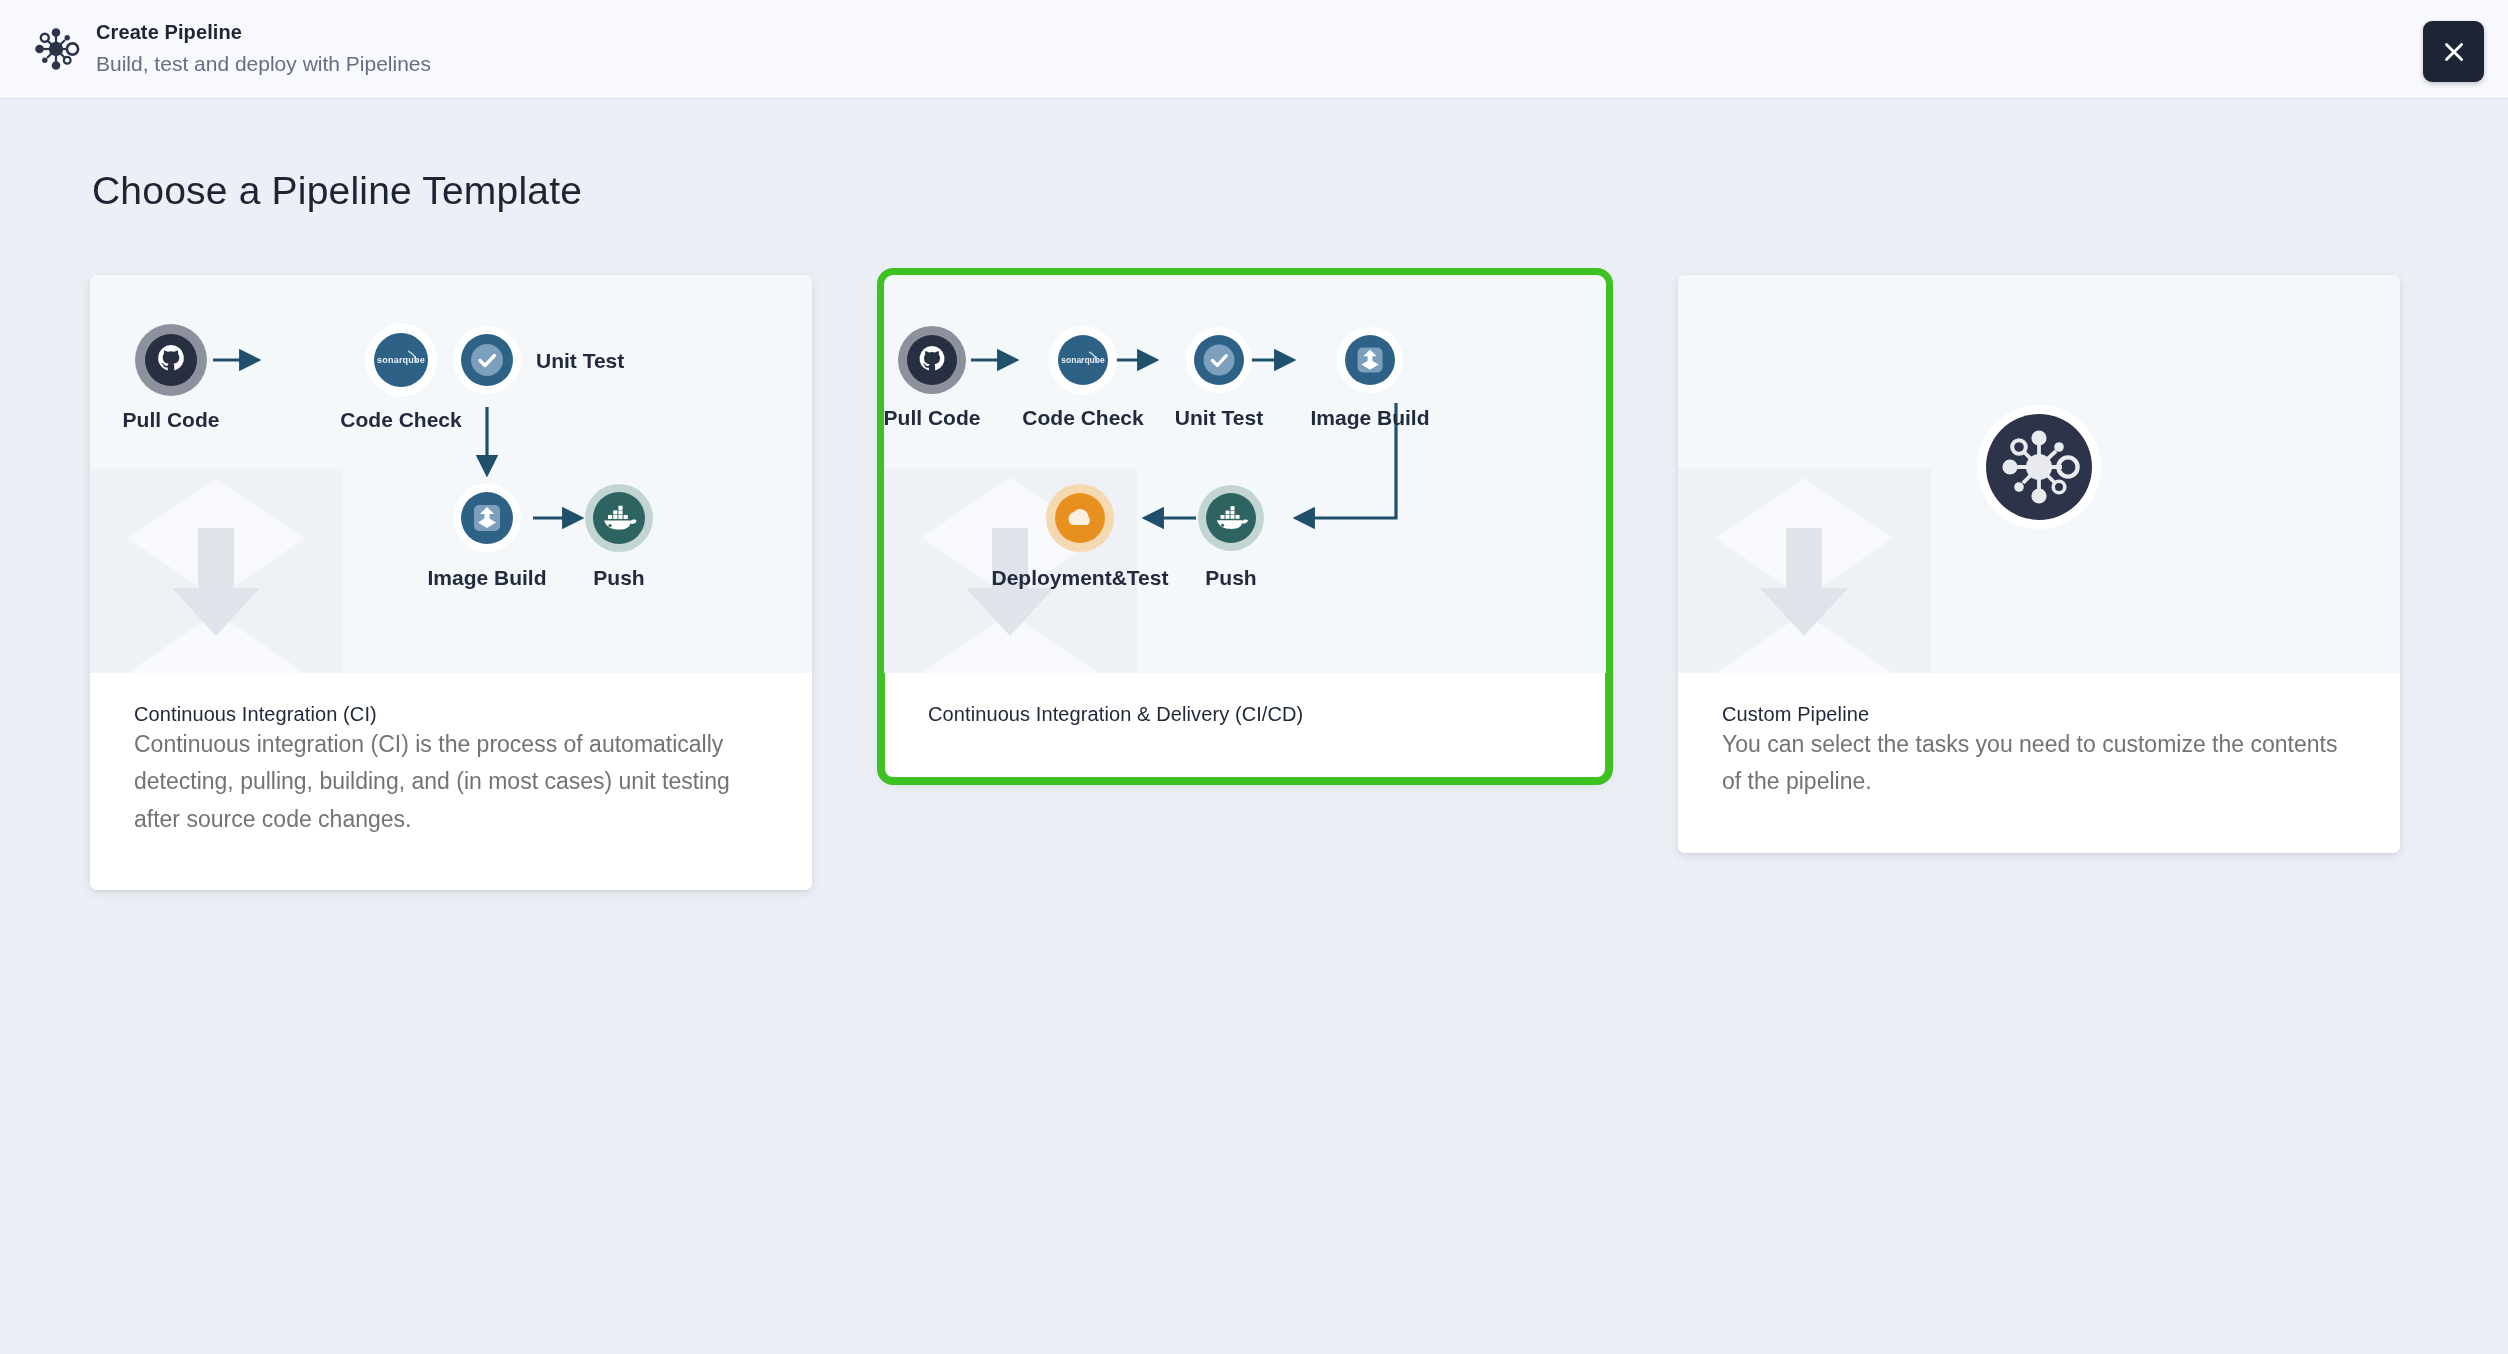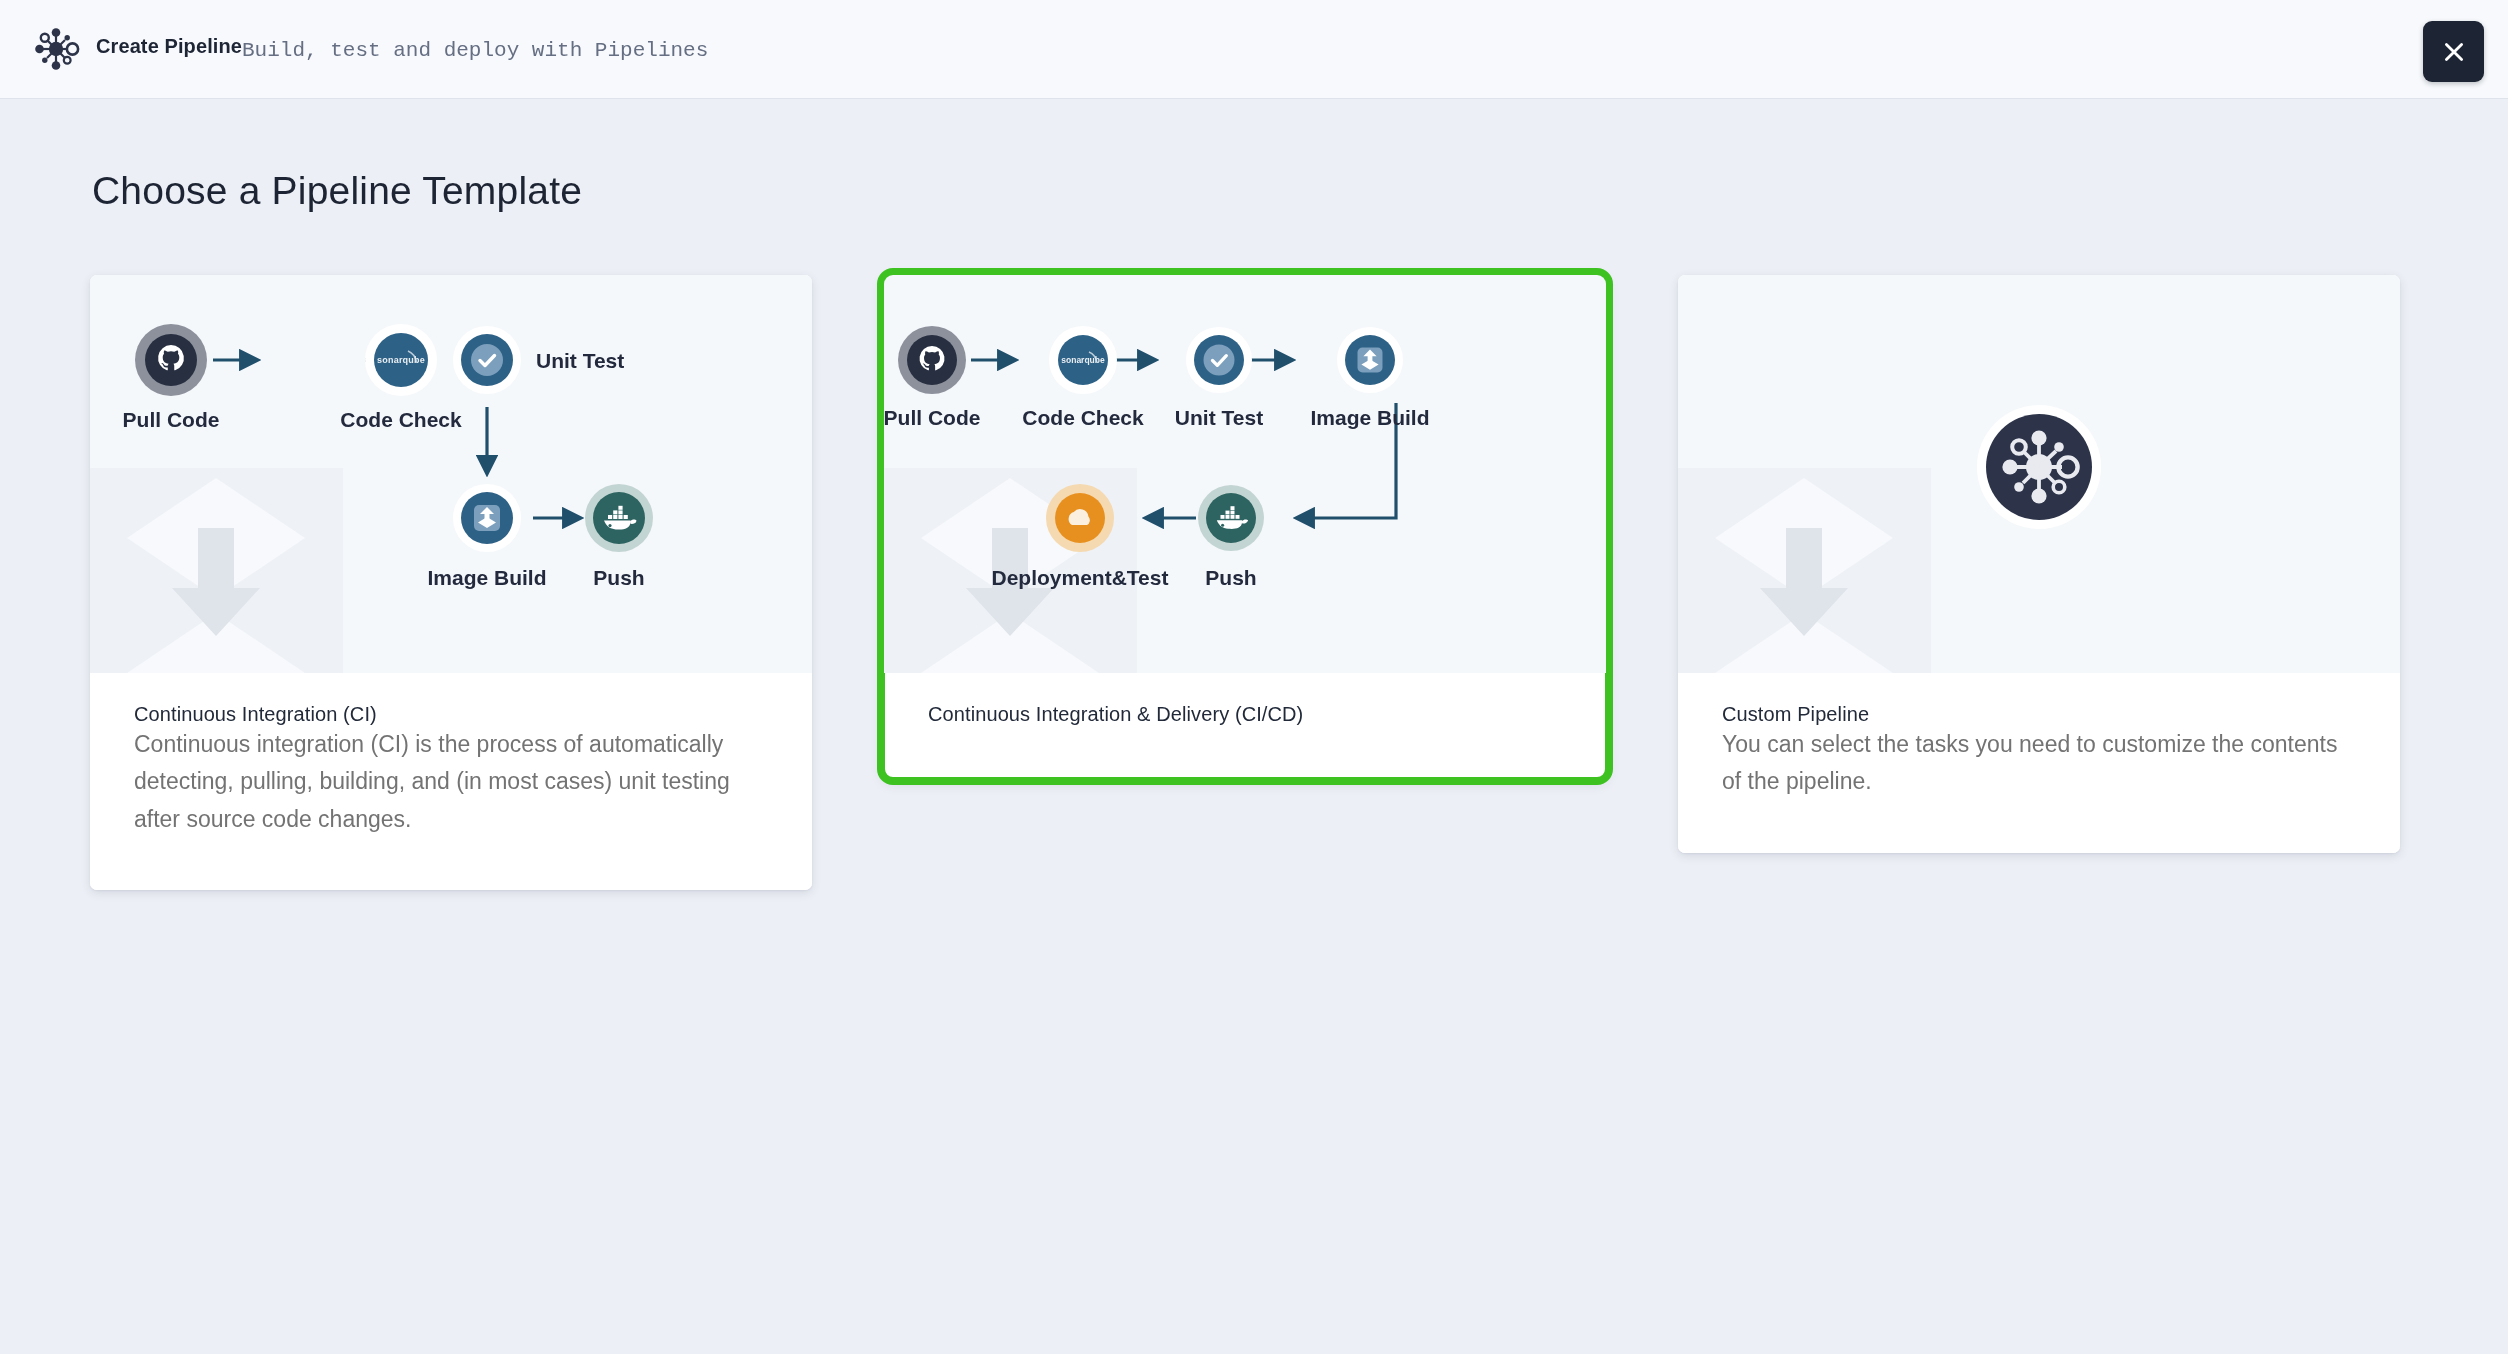--- a/index.html
+++ b/index.html
@@ -27,34 +27,33 @@
     display: flex;
     align-items: center;
     padding-left: 30px;
   }
   .brand-logo {
     width: 52px; height: 52px;
     flex: 0 0 52px;
     margin-right: 14px;
     display: block;
   }
-  .brand-text { display: flex; justify-content: flex-end; }
+  .brand-text { display: flex; flex-direction: column; justify-content: flex-end; }
   .brand-title {
     font-size: 20px;
     font-weight: bold;
     letter-spacing: .1px;
     color: #1e2535;
     line-height: 1.35;
   }
   .brand-sub {
     font-size: 21px;
     color: #656e82;
     line-height: 1.4;
     margin-top: 3px;
-    font-family: Liberation Mono, monospace;
   }
   .close-btn {
     position: absolute;
     top: 21px; right: 24px;
     width: 61px; height: 61px;
     background: #1d2433;
     border: none;
     border-radius: 9px;
     cursor: pointer;
     display: flex;

